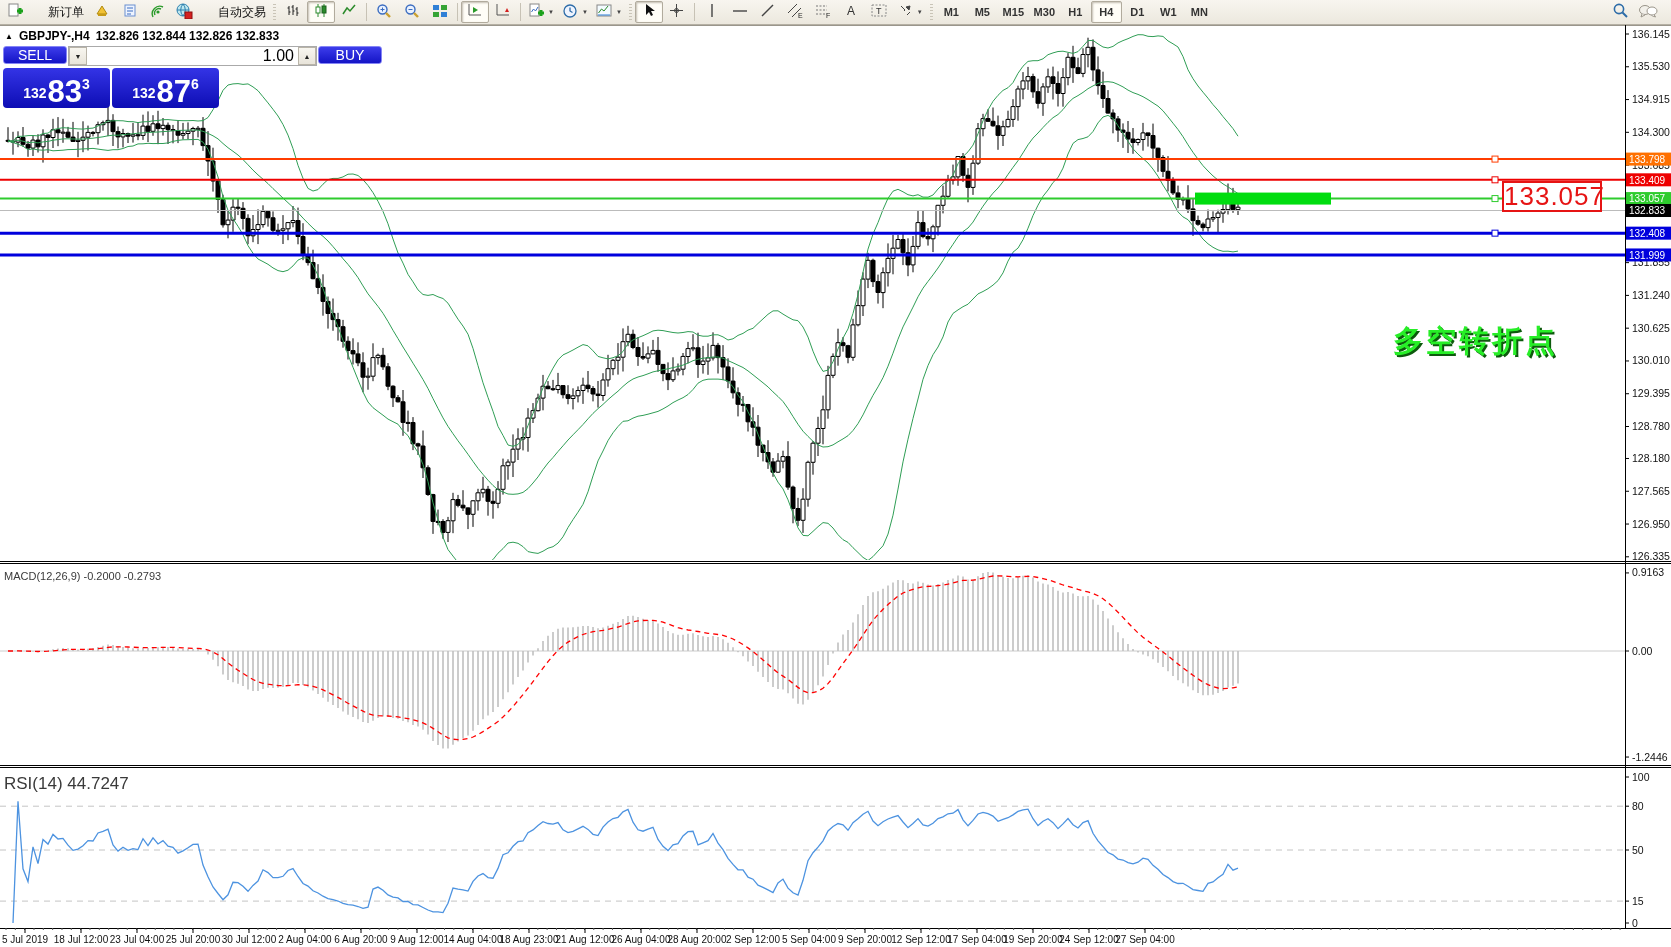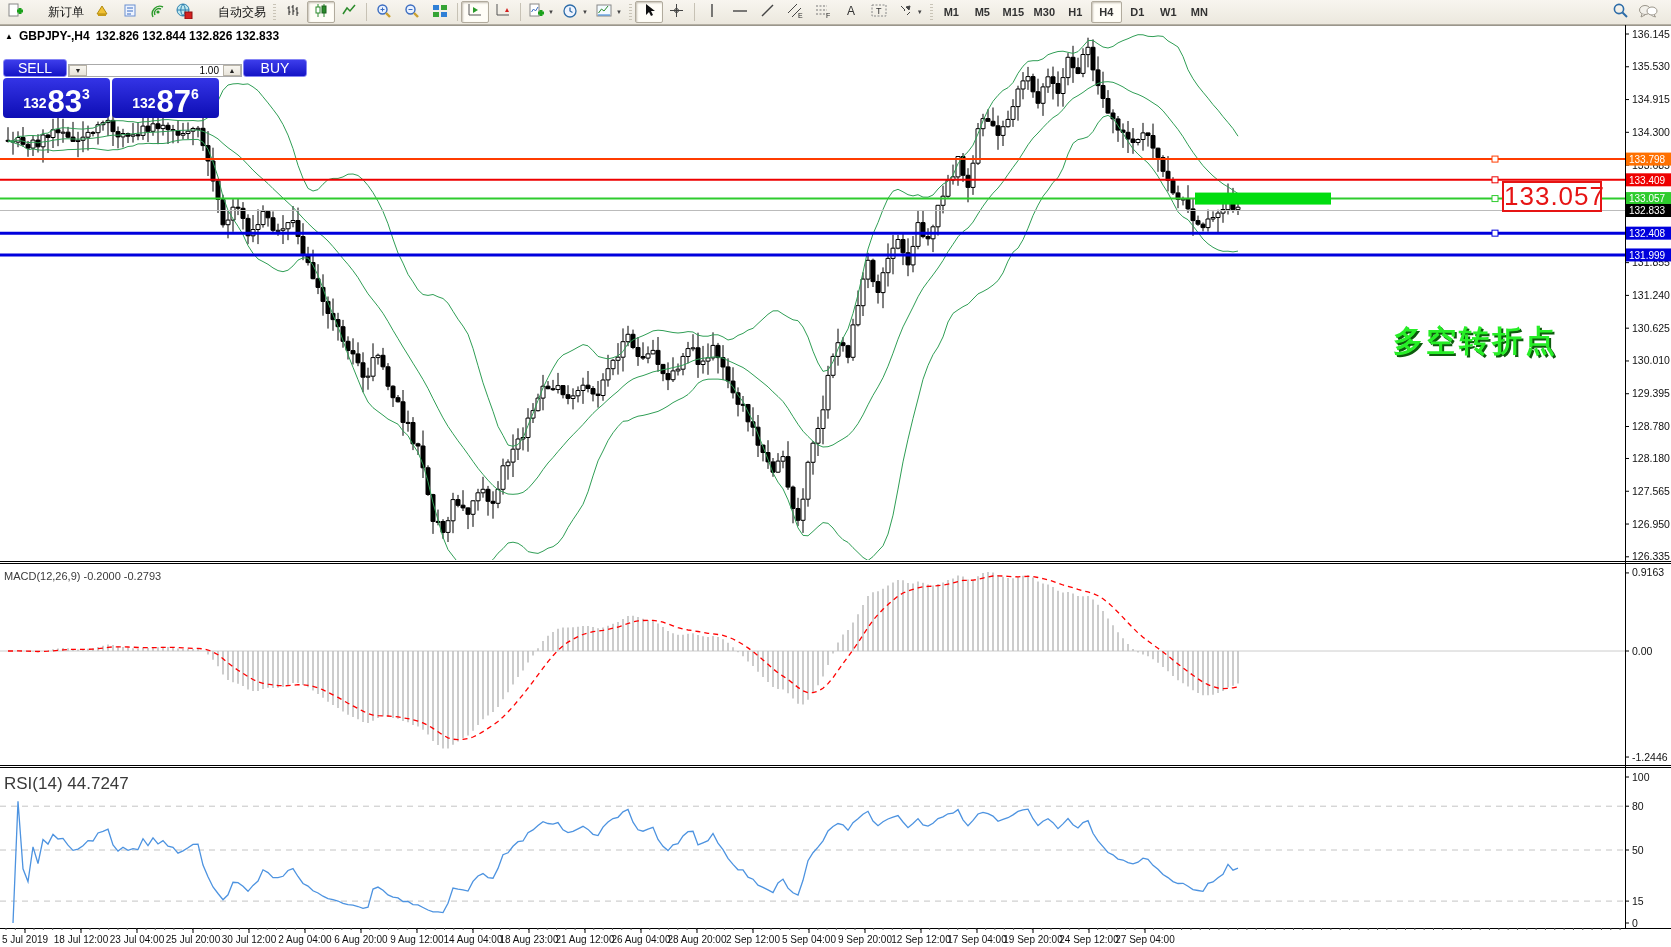--- a/index.html
+++ b/index.html
@@ -30,28 +30,28 @@
   #macd-label{position:absolute;left:4px;top:545px;font-size:11px;color:#3a3a3a;}
   #rsi-label{position:absolute;left:4px;top:749px;font-size:17px;color:#3a3a3a;}
   #price-flag{position:absolute;left:1502px;top:156px;width:96px;height:27px;background:#fff;
               border:2px solid #e61414;color:#e61414;font-size:26px;line-height:27px;
               text-align:center;letter-spacing:1px;}
   #turning-point{position:absolute;left:1393px;top:296px;font-size:30px;font-weight:bold;
               color:#27ee27;text-shadow:2px 2px 0 #0d5a0d;letter-spacing:3px;
               font-family:"Liberation Serif","DejaVu Serif",serif;}
   
   #trade-panel{position:absolute;left:3px;top:21px;width:216px;}
-  .tp-top{display:flex;height:31px;gap:1px;align-items:flex-end;}
+  .tp-top{display:flex;height:21px;gap:1px;align-items:flex-start;}
   .tp-btn{flex:0 0 62px;background:linear-gradient(#3d3deb,#1414c6);color:#fff;
           border:1px solid #8585f5;border-radius:3px;font-size:14px;
           display:flex;align-items:center;justify-content:center;}
   .tp-vol{flex:1;display:flex;background:#fff;border:1px solid #aaa;}
   .vol-btn{width:16px;background:linear-gradient(#f8f6f0,#e8e4da);border:1px solid #b9b4a8;
            font-size:7px;color:#222;display:flex;align-items:center;justify-content:center;}
-  .vol-input{flex:1;border:none;outline:none;text-align:right;font-size:10px;min-width:0;
+  .vol-input{flex:1;border:none;outline:none;text-align:right;font-size:16px;min-width:0;
              padding:0 4px 0 0;font-family:inherit;}
   .tp-prices{display:flex;gap:2px;margin-top:1px;height:40px;}
   .tp-price{flex:1;background:linear-gradient(#3434e6,#0d0db4);border-radius:4px;color:#fff;
             display:flex;align-items:flex-end;justify-content:center;padding-bottom:4px;}
   .pp{font-size:14px;font-weight:bold;margin:0 1px 3px 0;}
   .pb{font-size:31px;font-weight:bold;line-height:25px;}
   .ps{font-size:14px;font-weight:bold;transform:translateY(-12px);}
   svg text{font-family:"Liberation Sans","DejaVu Sans",sans-serif;}
 </style>
 </head>

